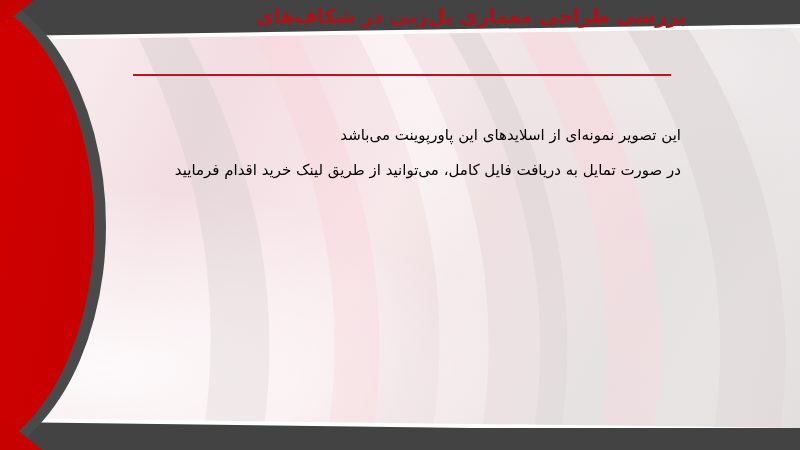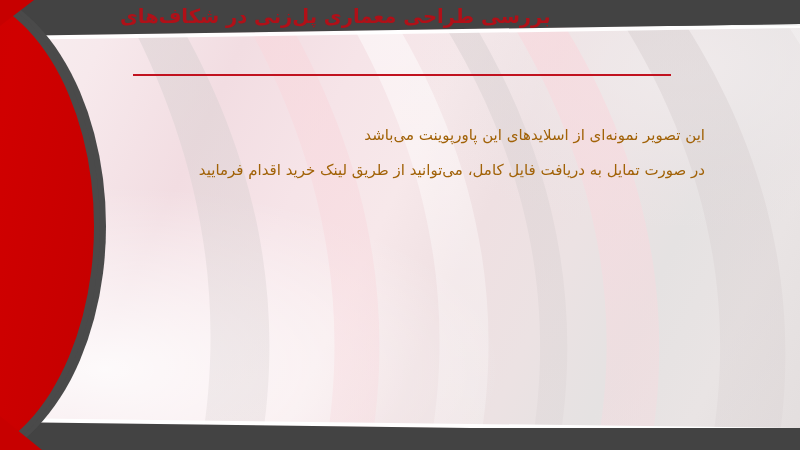--- a/index.html
+++ b/index.html
@@ -113,21 +113,21 @@
     background: #c70000;
     clip-path: polygon(0 0, 0 100%, 100% 0);
   }
 
   
   .title-block {
     position: absolute;
     left: 120px;
     top: 2px;
     width: 566px;
-    text-align: left;
+    text-align: right;
     color: #b01018;
     font-size: 19.5px;
     line-height: 30px;
     font-weight: 600;
     letter-spacing: 0px;
     z-index: 6;
   }
   .title-line { display: block; white-space: nowrap; }
 
   .title-rule {
@@ -136,25 +136,25 @@
     top: 74px;
     width: 538px;
     height: 0;
     border-top: 2px solid #c1121f;
     z-index: 7;
   }
 
   
   .body-block {
     position: absolute;
-    left: 125px;
+    left: 101px;
     top: 118px;
     width: 580px;
     text-align: right;
-    color: #a16207;
+    color: #000000;
     font-size: 15px;
     line-height: 35px;
     z-index: 6;
   }
   .body-line { display: block; white-space: nowrap; }
 </style>
 </head>
 <body>
 
 <div id="slide">

